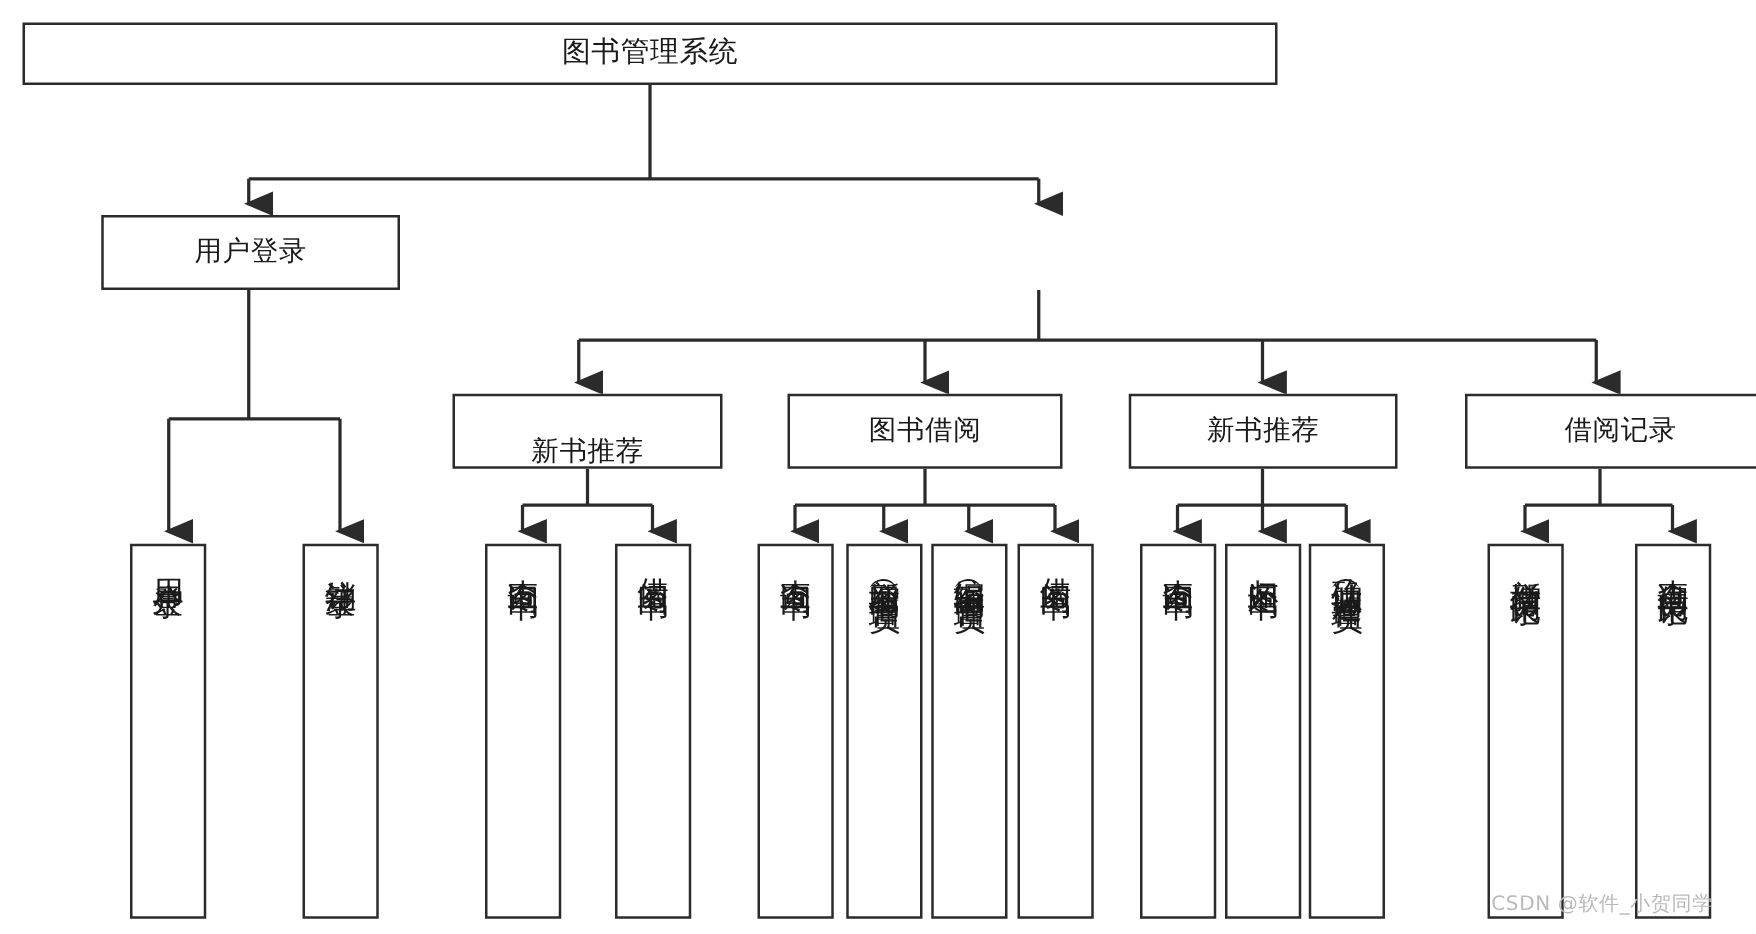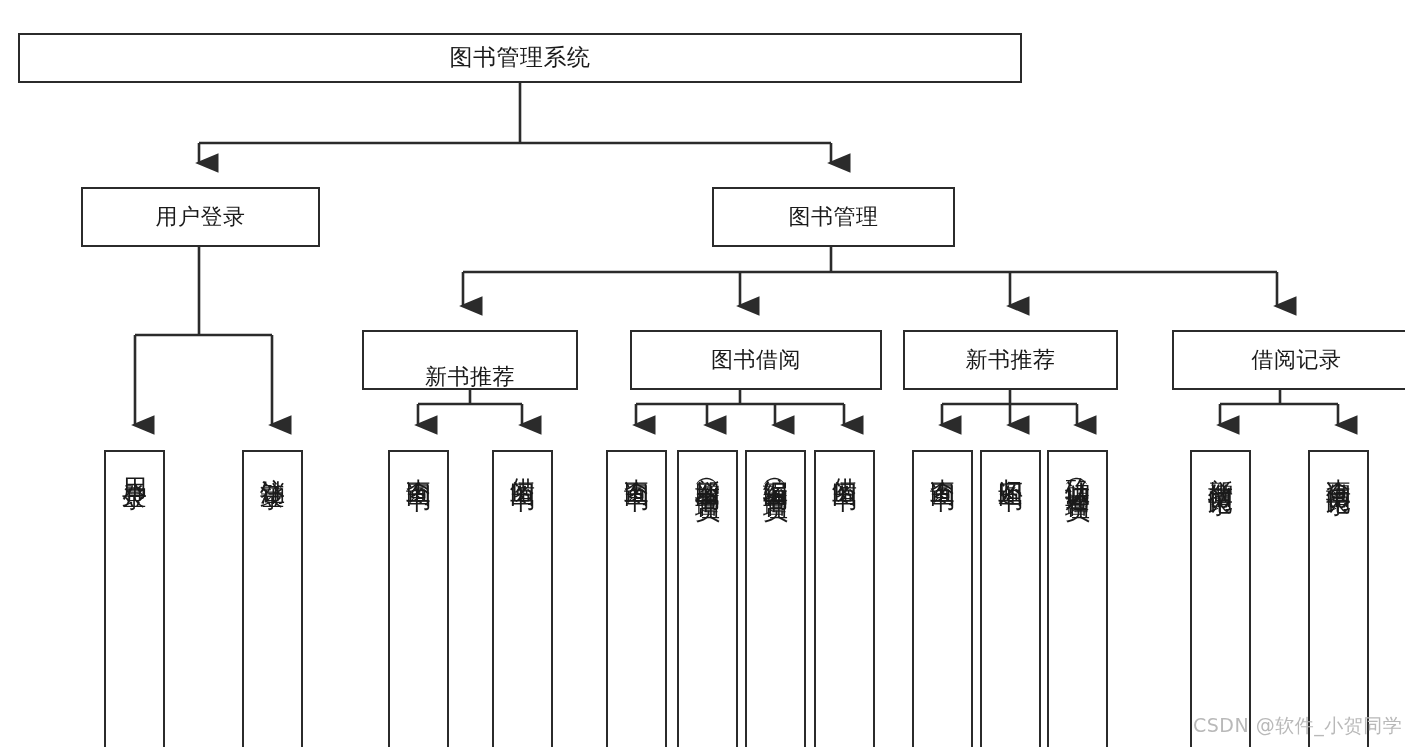--- a/index.html
+++ b/index.html
@@ -27,21 +27,20 @@
   }
   .node {
     position: absolute;
     box-sizing: border-box;
     border: 2.5px solid #2b2b2b;
     background: #ffffff;
     display: flex;
     align-items: center;
     justify-content: center;
     color: #1a1a1a;
-    margin-top: 15px;
   }
   .node .lbl {
     display: block;
     text-align: center;
     line-height: 1.02;
     letter-spacing: 0.5px;
   }
   
   .node.horiz .lbl {
     writing-mode: horizontal-tb;
@@ -60,21 +59,21 @@
     writing-mode: vertical-rl;
     text-orientation: upright;
     font-size: 25px;
     line-height: 1;
     letter-spacing: 3px;
     white-space: nowrap;
   }
   .watermark {
     position: absolute;
     color: #b9b9b9;
-    font-size: 19px;
+    font-size: 16px;
     white-space: nowrap;
     letter-spacing: 0.5px;
   }
 </style>
 </head>
 <body>
 
 <div id="canvas">
 
   <svg class="wires" viewBox="0 0 1405 747" xmlns="http://www.w3.org/2000/svg">
@@ -128,28 +127,25 @@
     </g>
   </svg>
 
   <div class="node horiz root" style="left:18px; top:18px; width:1004px; height:50px;">
     <span class="lbl">图书管理系统</span>
   </div>
 
   <div class="node horiz" style="left:81px; top:172px; width:239px; height:60px;">
     <span class="lbl">用户登录</span>
   </div>
-  <div class="node horiz" style="left:712px; top:172px; width:243px; height:60px;">
-    <span class="lbl">图书管理</span>
-  </div>
 
   <div class="node horiz" style="left:362px; top:315px; width:216px; height:60px;align-items:flex-end;">
     <span class="lbl">新书推荐</span>
   </div>
-  <div class="node horiz" style="left:630px; top:315px; width:252px; height:60px;">
+  <div class="node horiz" style="left:630px; top:315px; width:220px; height:60px;">
     <span class="lbl">图书借阅</span>
   </div>
   <div class="node horiz" style="left:903px; top:315px; width:215px; height:60px;">
     <span class="lbl">新书推荐</span>
   </div>
   <div class="node horiz" style="left:1172px; top:315px; width:249px; height:60px;">
     <span class="lbl">借阅记录</span>
   </div>
 
   <div class="node vert" style="left:104px; top:435px; width:61px; height:300px;">

